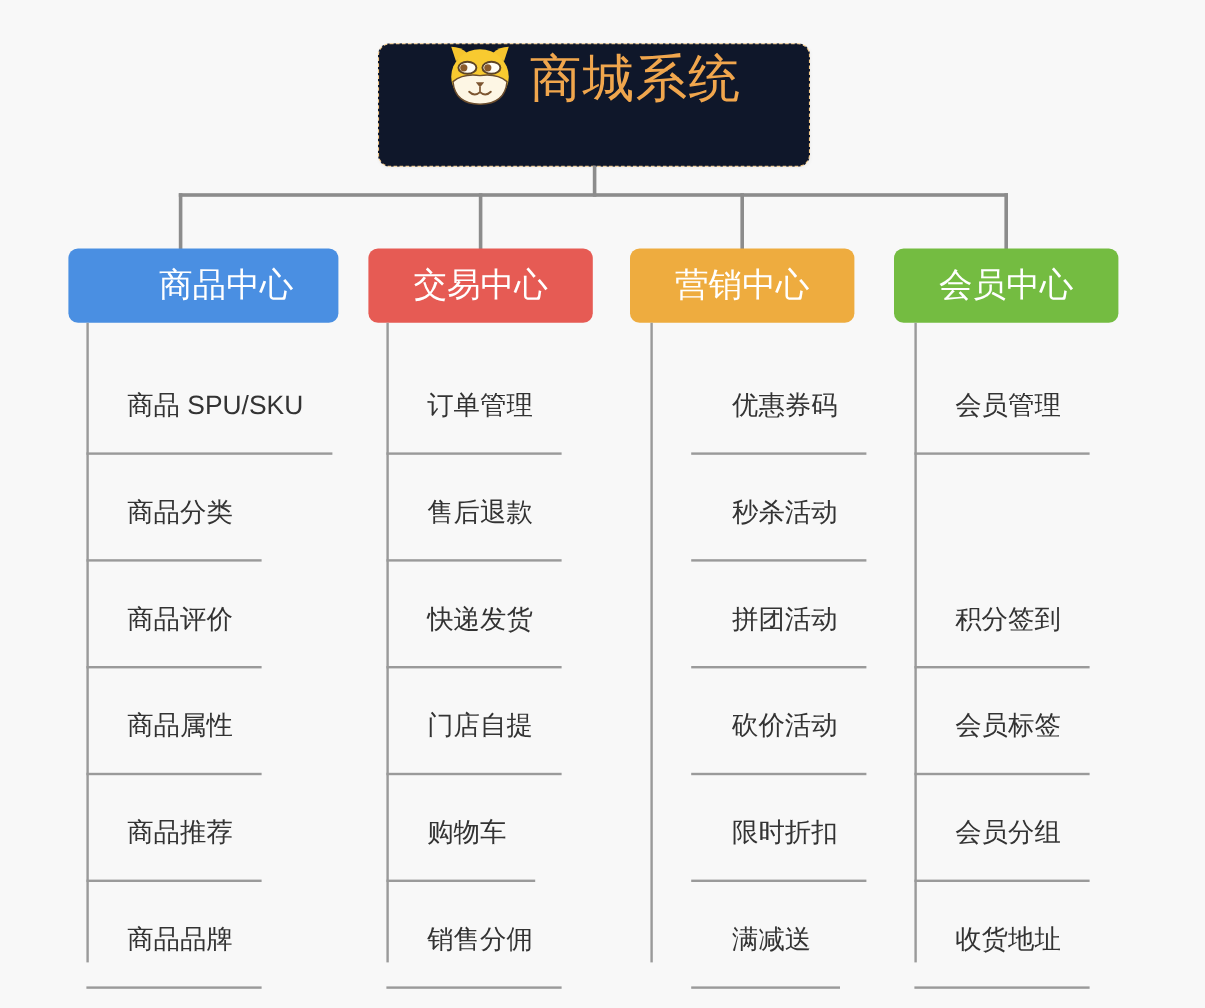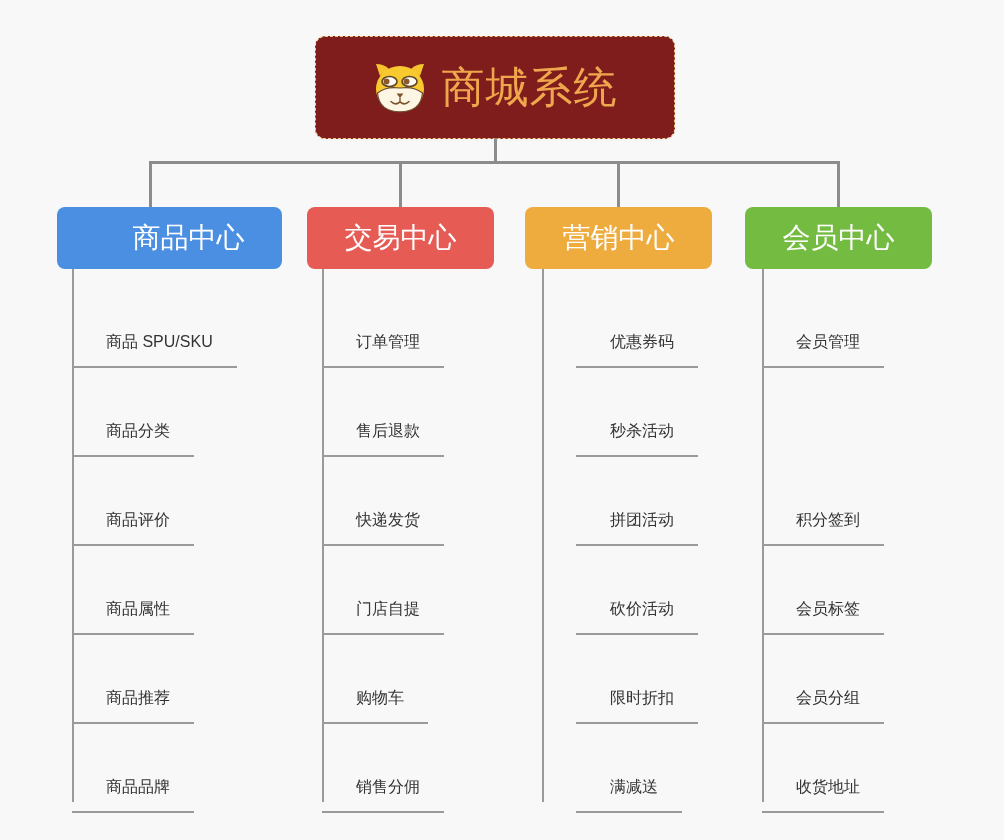--- a/index.html
+++ b/index.html
@@ -9,25 +9,25 @@
   }
   .canvas{
     position:relative;
     width:1004px;height:840px;
     background:#f8f8f8;
     overflow:hidden;
   }
   
   .root-node{
     position:absolute;left:315px;top:36px;width:360px;height:103px;
-    background:#7f1d1d;
+    background:#0f172a;
     border:1px dashed #f2c98a;
     border-radius:10px;
     box-shadow:0 1px 3px rgba(0,0,0,0.04);
-    display:flex;align-items:center;justify-content:center;gap:15px;
+    display:flex;justify-content:center;gap:15px;
     box-sizing:border-box;
   }
   .root-title{
     font-size:43px;
     color:#f0a64d;
     letter-spacing:1px;
     white-space:nowrap;
   }
   .root-icon{width:54px;height:52px;display:block;}
   
@@ -54,23 +54,23 @@
   .bn-0{left:57px;background:#4a8fe2;}
   .bn-1{left:307px;background:#e65b54;}
   .bn-2{left:525px;background:#eeac3f;}
   .bn-3{left:745px;background:#74bc41;}
   
   .item{
     position:absolute;
     height:40px;
     box-sizing:content-box;
     display:flex;align-items:flex-end;
-    padding:0 24px 13px 34px;
+    padding:0 24px 24px 34px;
     border-bottom:2px solid #9a9a9a;
-    font-size:16px;color:#333333;
+    font-size:22px;color:#333333;
     white-space:nowrap;
   }
   .col0{left:72px;} .col1{left:322px;} .col2{left:542px;margin-left:34px;} .col3{left:762px;}
   .r0{top:313px;} .r1{top:402px;} .r2{top:491px;}
   .r3{top:580px;} .r4{top:669px;} .r5{top:758px;}
 </style>
 </head>
 <body>
 
 <div class="canvas">

